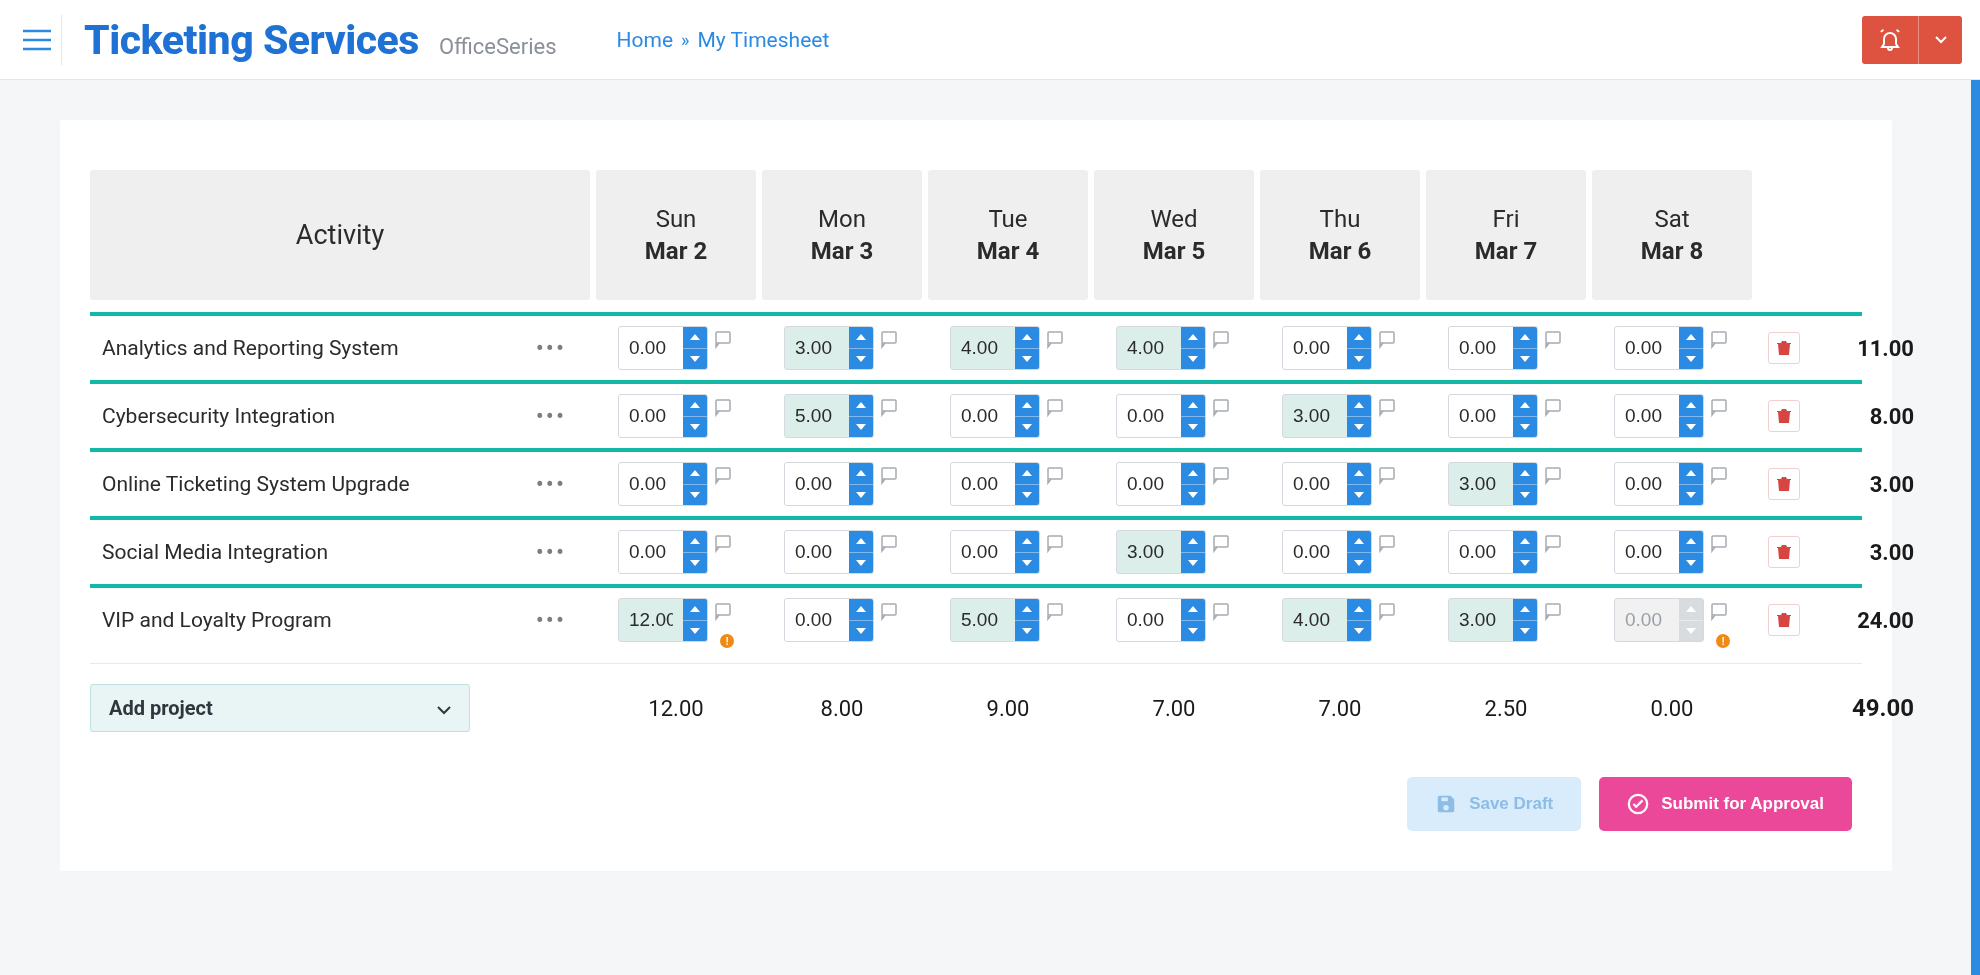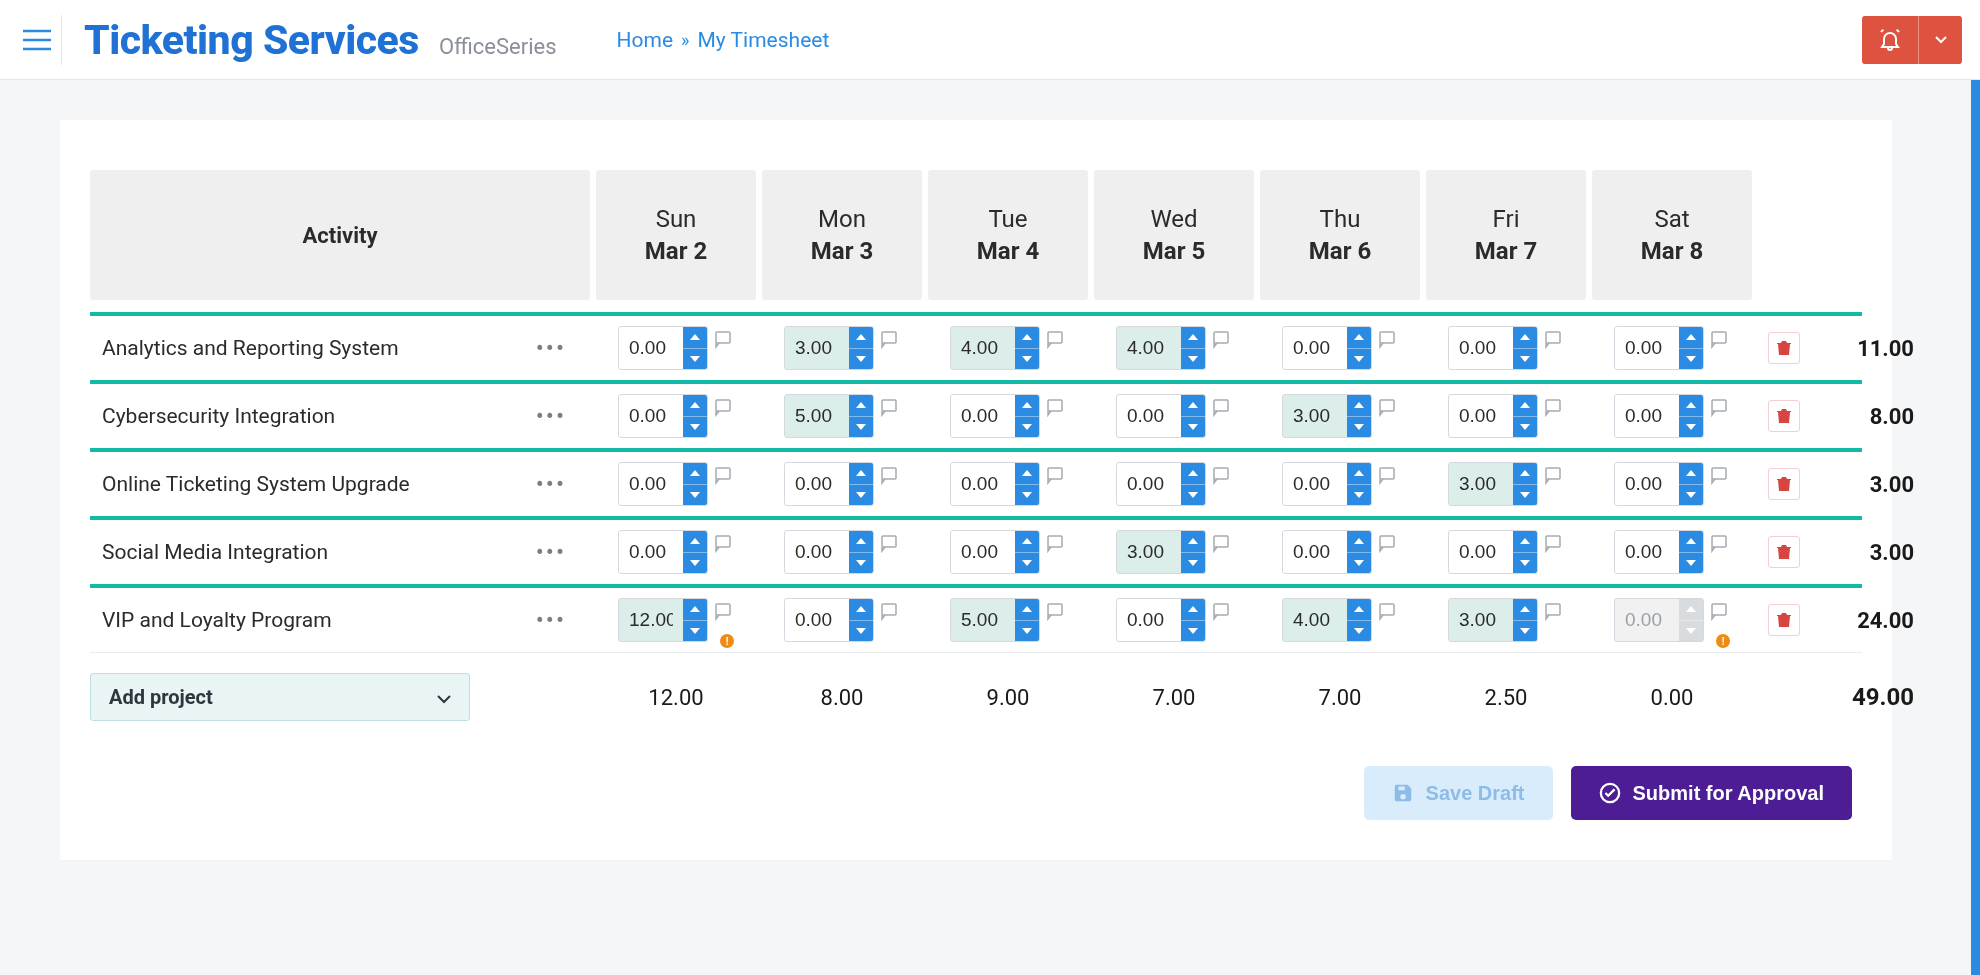--- a/index.html
+++ b/index.html
@@ -26,21 +26,21 @@
 
 
 .card { background: #ffffff; margin: 40px 88px 0 60px; border-radius: 2px; box-shadow: 0 1px 3px rgba(0,0,0,0.02); padding: 50px 30px 40px 30px; position: relative; }
 
 
 .row { display: grid; grid-template-columns: 500px repeat(7, 160px) 180px; gap: 6px; align-items: center; }
 
 
 .head-row { margin-bottom: 12px; }
 .head-cell { background: #efefef; border-radius: 3px; height: 130px; display: flex; flex-direction: column; align-items: center; justify-content: center; font-size: 24px; color: #2b2b2b; }
-.head-cell.activity { font-weight: 700; font-size: 22px; }
+.head-cell.activity { font-weight: 400; font-size: 27px; }
 .head-cell .dow { font-weight: 400; }
 .head-cell .date { font-weight: 700; margin-top: 4px; }
 .head-cell.total { background: transparent; font-weight: 700; font-size: 22px; text-align: center; }
 
 
 .data-row { border-top: 4px solid #14b8a6; padding: 10px 0; }
 .activity-cell { display: flex; align-items: center; justify-content: space-between; padding-left: 12px; padding-right: 18px; font-size: 21px; color: #2b2b2b; }
 .row-menu { color: #7a7f87; font-size: 24px; letter-spacing: 2px; cursor: pointer; padding: 6px; }
 .total-cell { text-align: right; font-weight: 700; font-size: 22px; padding-right: 24px; }
 
@@ -57,30 +57,30 @@
 .spinbox.disabled .spin-btns button { background: #d9dcde; }
 
 .note-icon { width: 20px; height: 20px; color: #a6aab1; cursor: pointer; margin-top: -18px; }
 .warn-dot { position: absolute; bottom: -6px; right: 22px; width: 14px; height: 14px; border-radius: 50%; background: #f18a13; display: flex; align-items: center; justify-content: center; color: #fff; font-size: 10px; font-weight: 700; }
 
 .delete-btn { width: 32px; height: 32px; border: 1px solid #f2cfd0; background: #fff; border-radius: 3px; display: flex; align-items: center; justify-content: center; cursor: pointer; margin-left:10px; }
 .delete-btn svg { width: 16px; height: 16px; fill: #d64541; }
 .totals-wrap { display:flex; align-items:center; gap:14px; }
 
 
-.footer-row { border-top: 1px solid #e8eaee; padding-top: 20px; margin-top: 0; }
+.footer-row { border-top: 1px solid #e8eaee; padding-top: 20px; margin-top: 11px; }
 .add-project { width: 380px; height: 48px; border: 1px solid #bfe0e2; background: #e9f4f5; border-radius: 3px; display: flex; align-items: center; justify-content: space-between; padding: 0 18px; font-size: 20px; font-weight: 700; color: #30363d; cursor: pointer; }
 .footer-row .sum { font-size: 22px; font-weight: 400; text-align: center; }
 .footer-row .grand { font-size: 24px; font-weight: 700; text-align: right; padding-right: 24px; }
 
 
 .bottom-bar { display: flex; justify-content: flex-end; gap: 18px; margin-top: 45px; padding-right: 10px; }
-.btn { height: 54px; border: none; border-radius: 5px; display: inline-flex; align-items: center; gap: 12px; padding: 0 28px; font-size: 20px; font-weight: 700; cursor: pointer; }
+.btn { height: 54px; border: none; border-radius: 5px; display: inline-flex; align-items: center; gap: 12px; padding: 0 28px; font-size: 17px; font-weight: 700; cursor: pointer; }
 .btn-save { background: #d9ecfb; color: #8dbce6; }
-.btn-submit { background: #4c1d95; color: #fff; }
+.btn-submit { background: #ec4899; color: #fff; }
 .btn svg { width: 22px; height: 22px; }
 </style>
 </head>
 <body>
 
 <div class="header">
   <div class="hamburger">
     <svg width="28" height="22" viewBox="0 0 28 22" fill="none" stroke-width="2.5">
         <line x1="0" y1="2" x2="28" y2="2"></line>
         <line x1="0" y1="11" x2="28" y2="11"></line>

